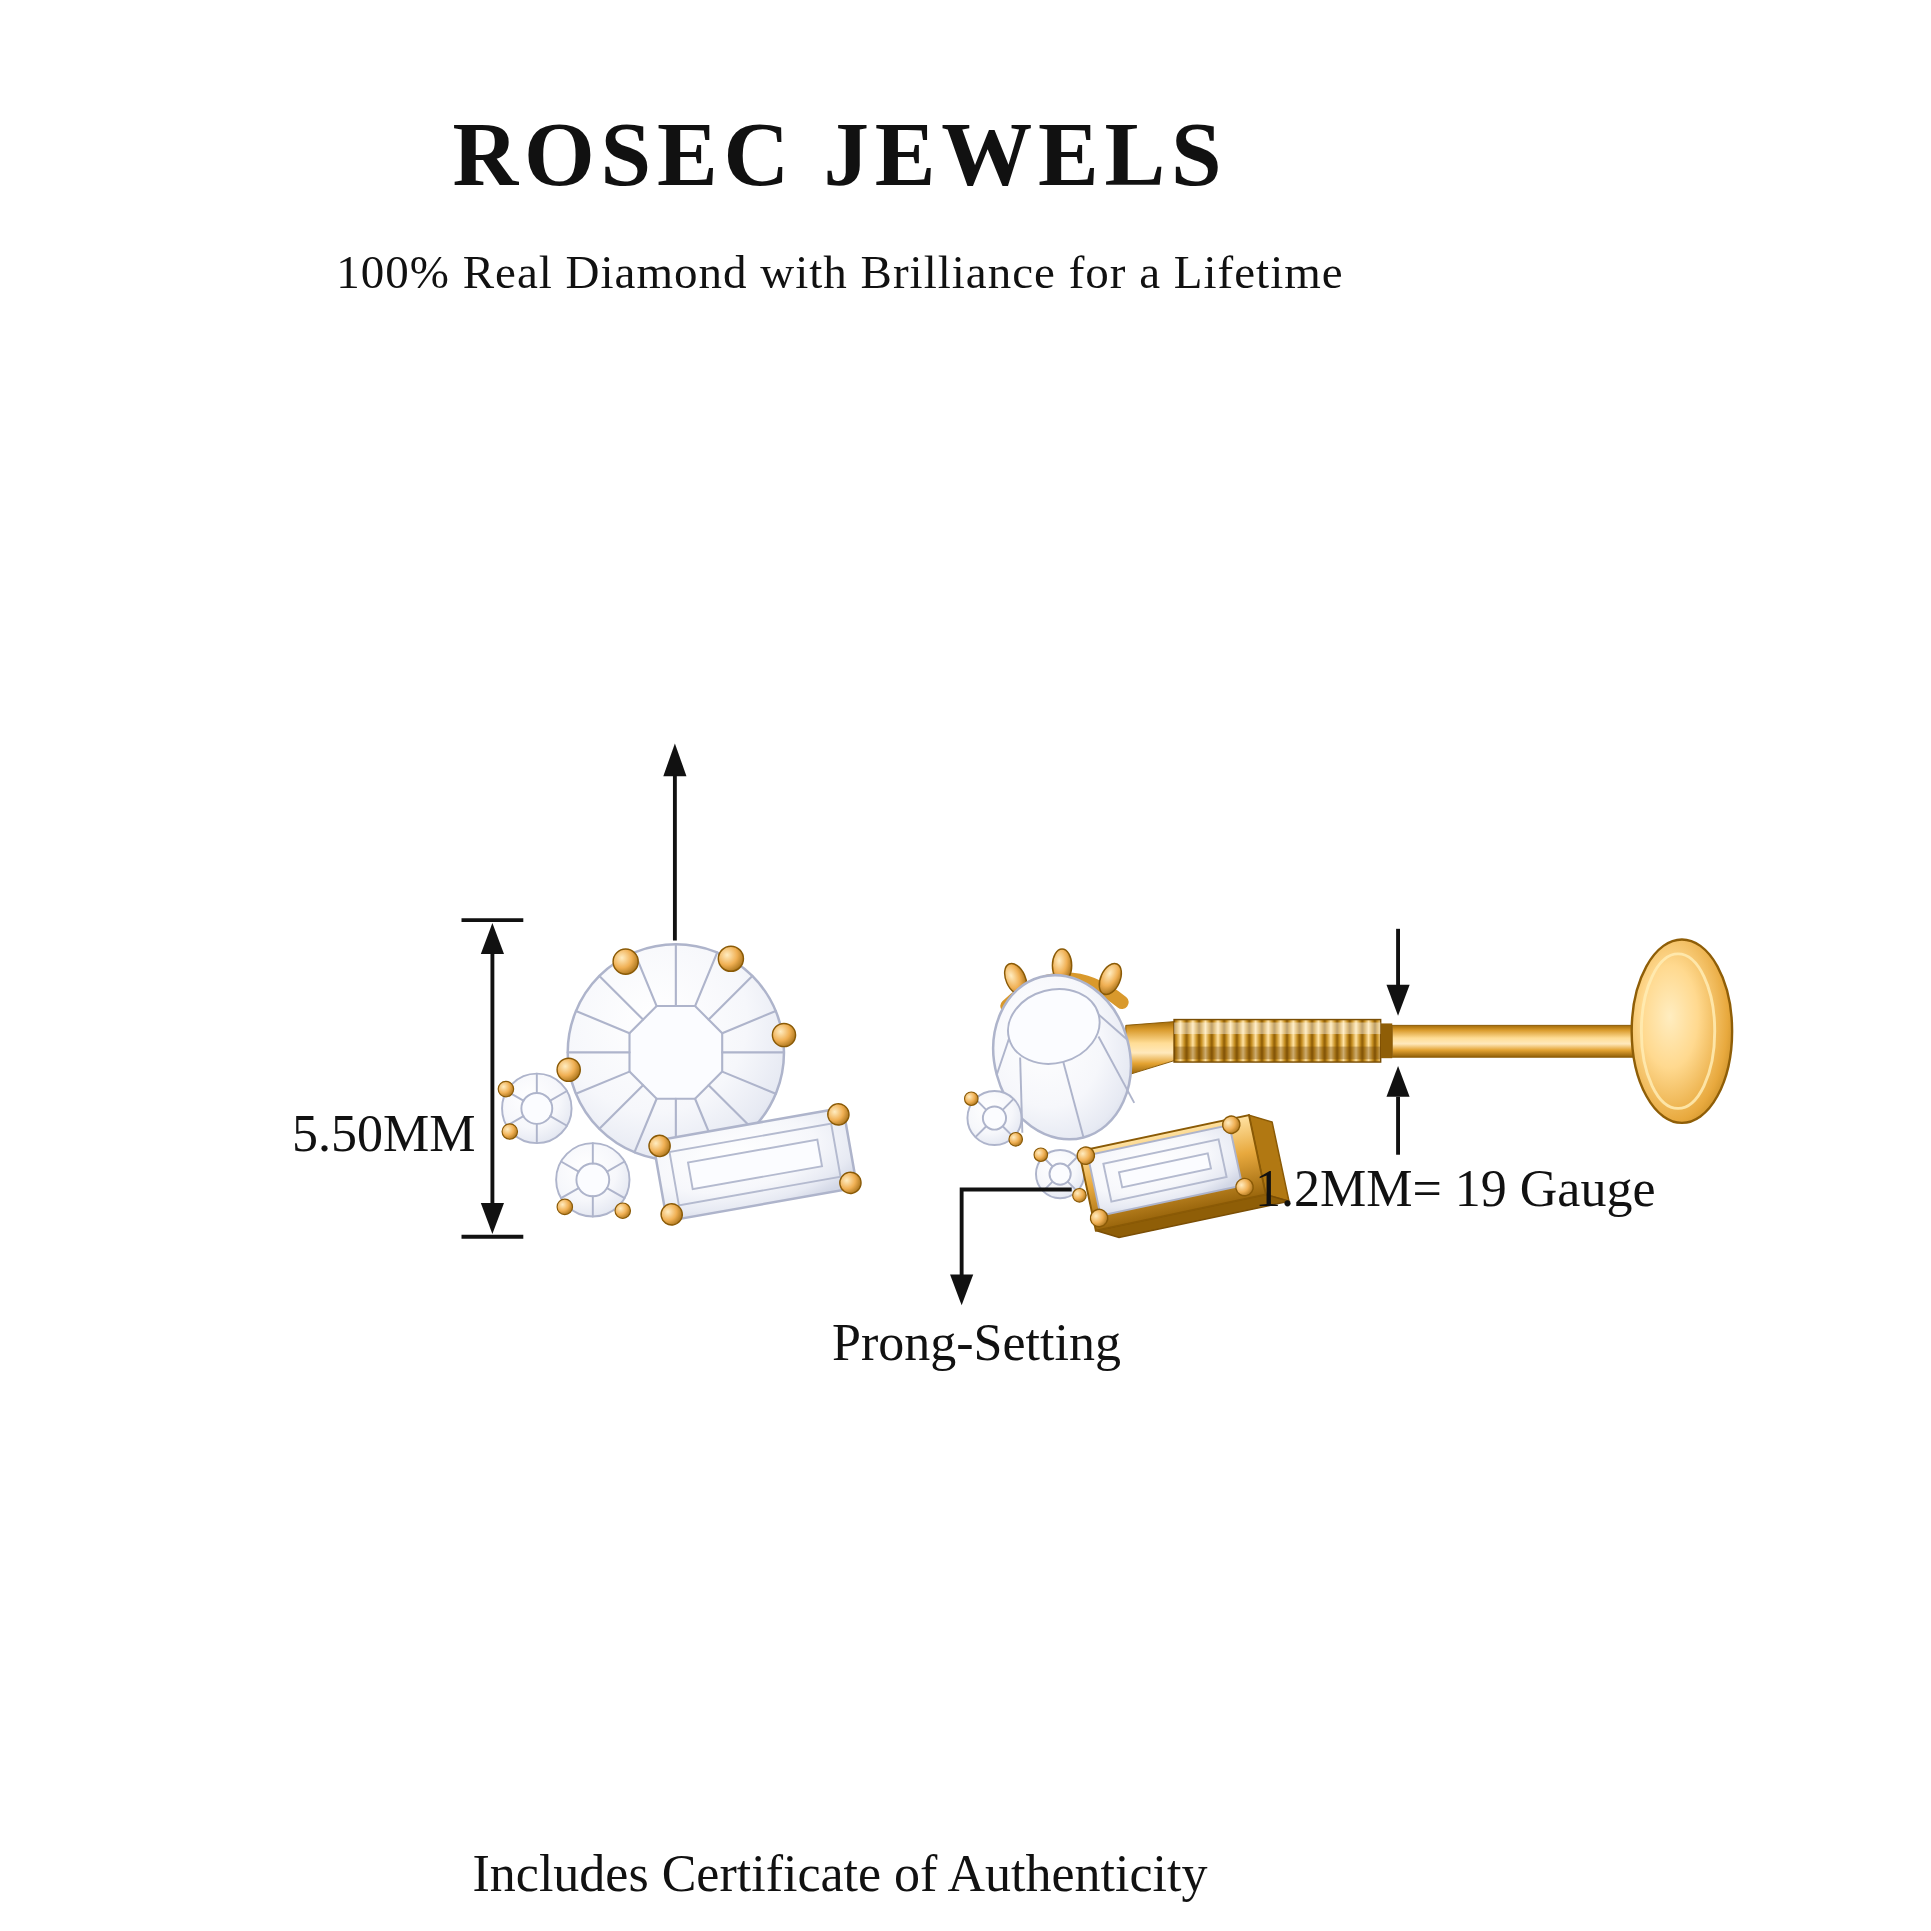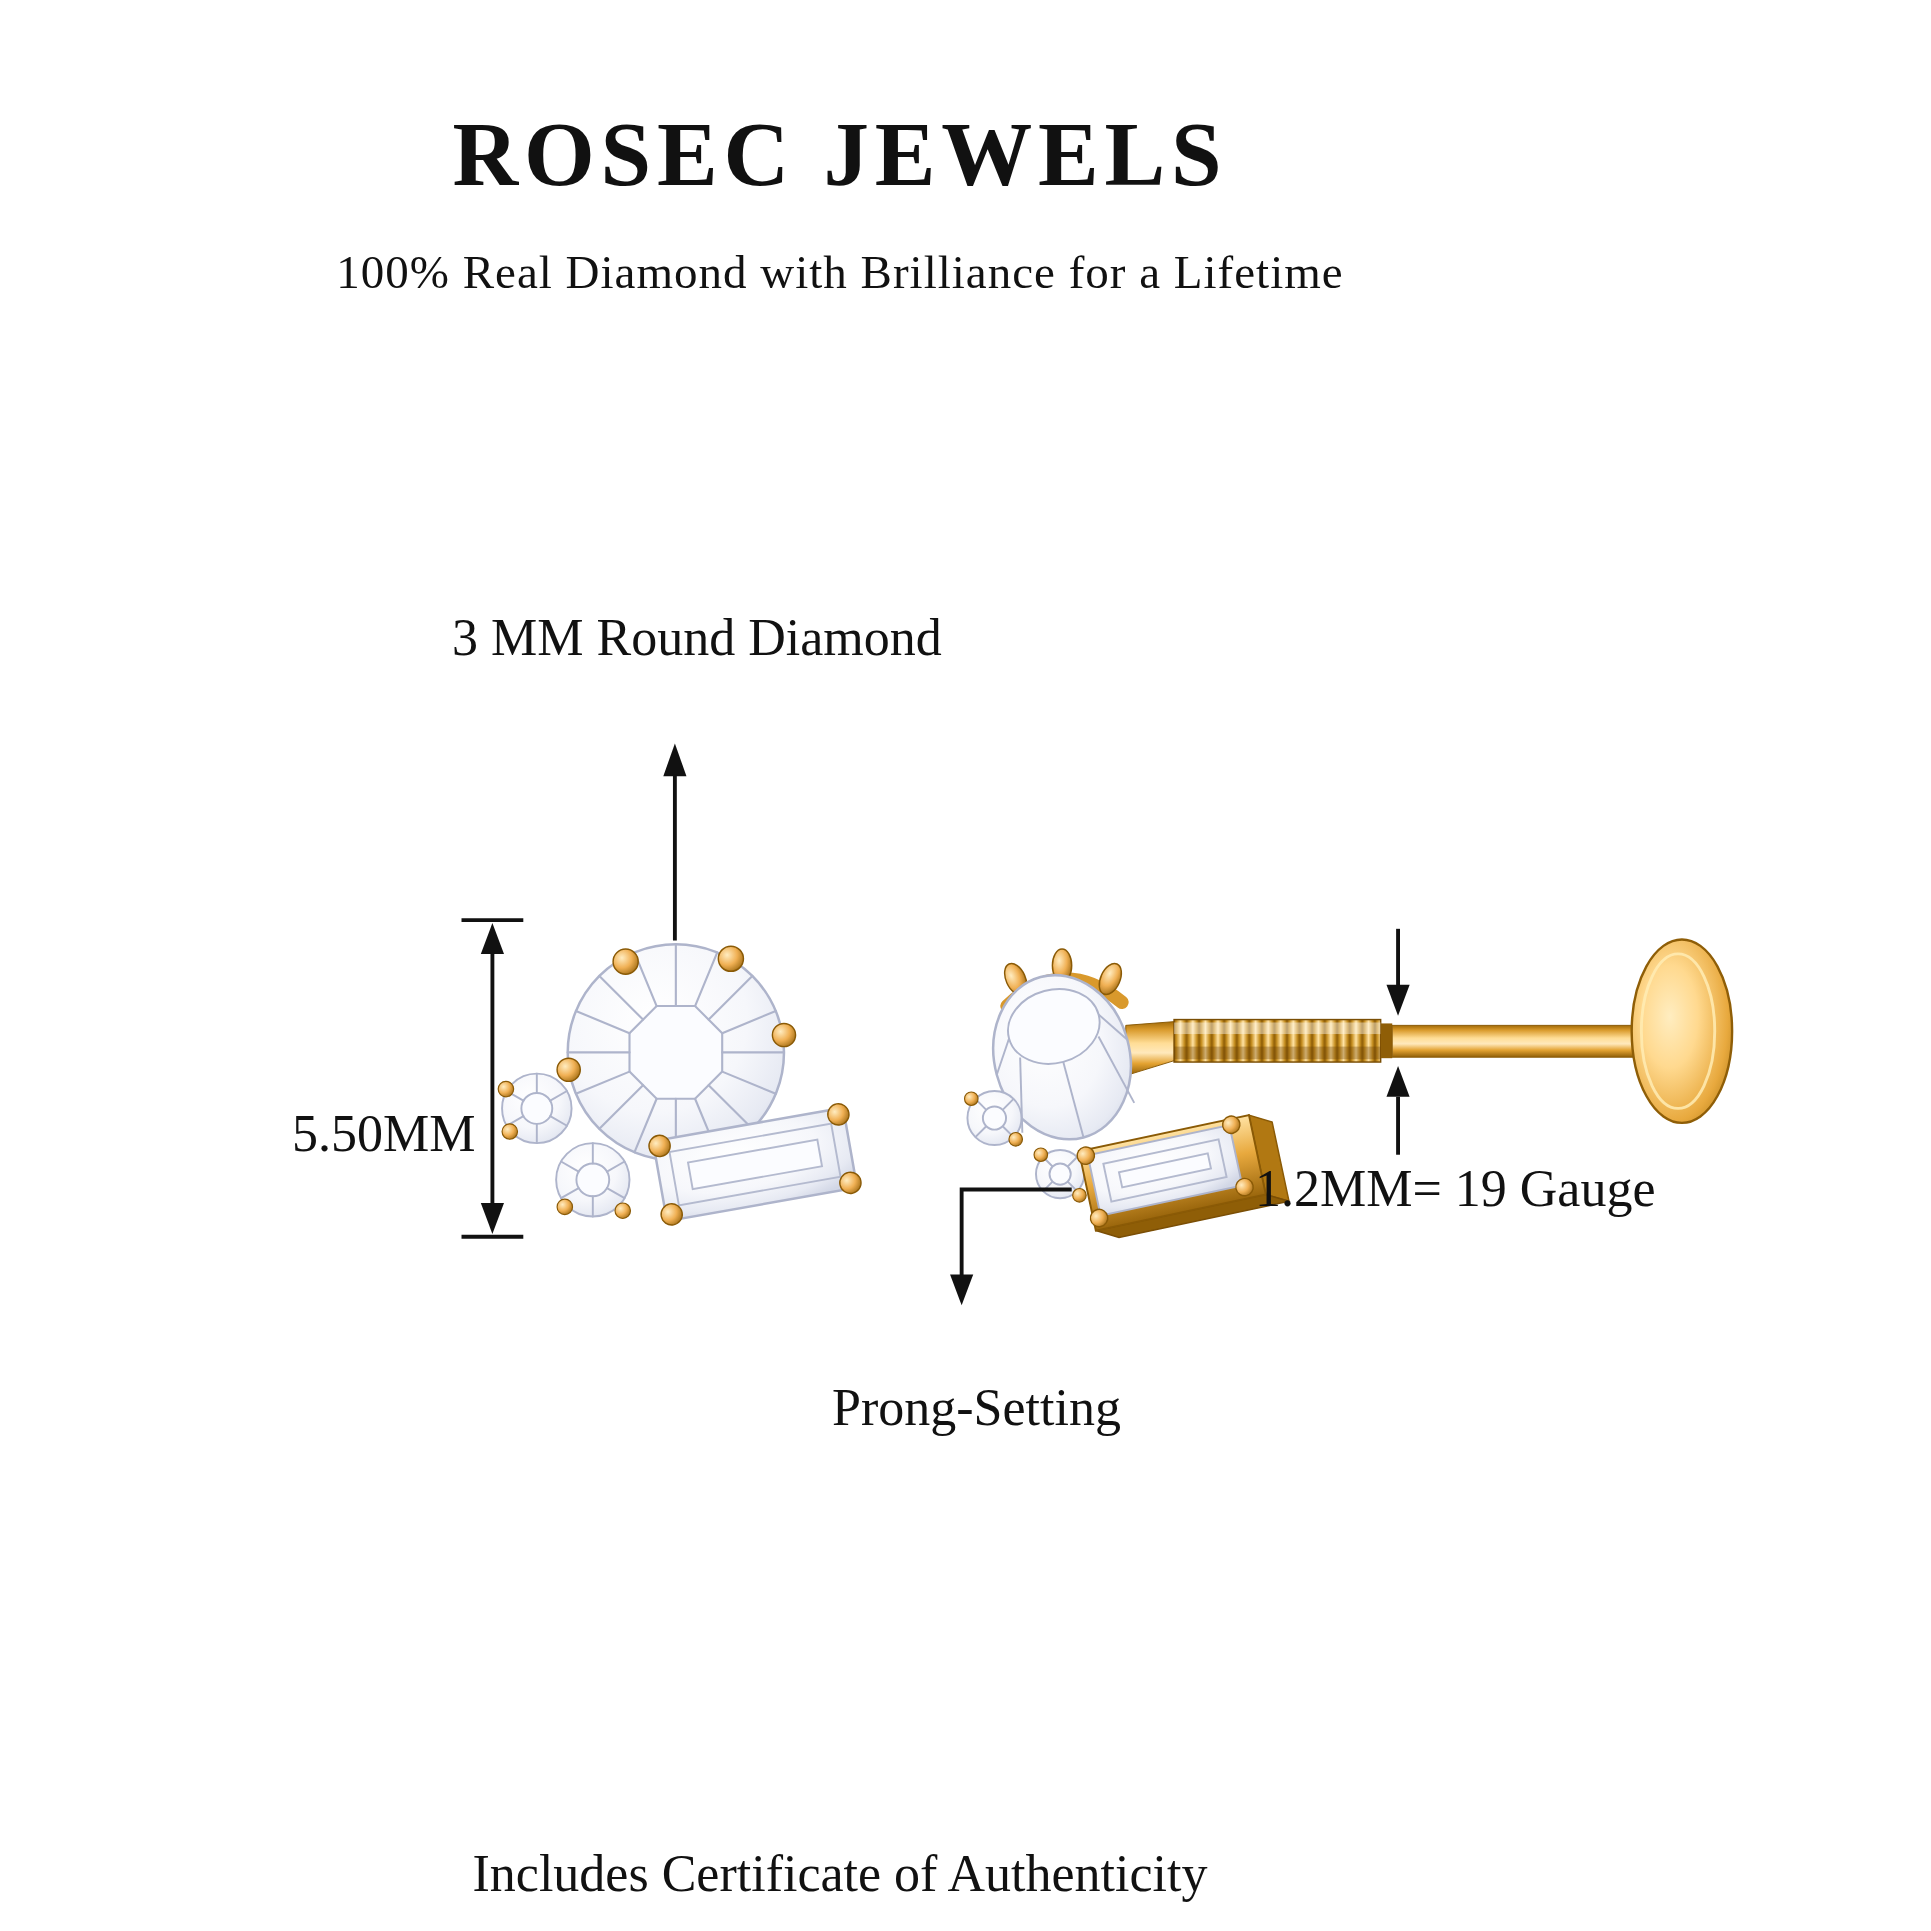--- a/index.html
+++ b/index.html
@@ -8,21 +8,21 @@
     font-family:"Liberation Serif", serif;color:#111111;
   }
   .abs{position:absolute;}
   .center{left:0;width:1680px;text-align:center;}
   .brand-title{top:102px;font-size:91px;letter-spacing:5.8px;font-weight:600;white-space:nowrap;}
   .brand-tagline{top:245px;font-size:47px;letter-spacing:1px;white-space:nowrap;}
   .anno{font-size:52px;line-height:1.06;white-space:nowrap;}
   .spec{left:452px;top:610px;}
   .height-label{left:292px;top:1106px;}
   .gauge-label{left:1255px;top:1161px;}
-  .setting-label{left:832px;top:1380px;}
+  .setting-label{left:832px;top:1315px;}
   .certificate{top:1809px;font-size:52px;margin-top:35px;}
   svg{position:absolute;left:0;top:0;}
 </style>
 </head>
 <body>
 
 <svg width="1931" height="1931" viewBox="0 0 2000 2000">
   <defs>
     <radialGradient id="diamondR" cx="40%" cy="35%" r="78%">
       <stop offset="0" stop-color="#FFFFFF"></stop>
@@ -248,20 +248,19 @@
       <polyline points="1110,1232 996,1232 996,1322" fill="none" stroke-width="4"></polyline>
       <polygon points="996,1352 984,1320 1008,1320" stroke="none"></polygon>
     </g>
   </g>
 </svg>
 
 <div class="abs center brand-title">ROSEC JEWELS</div>
 <div class="abs center brand-tagline">100% Real Diamond with Brilliance for a Lifetime</div>
 
 <div class="abs anno spec">
-  <div>3 MM Round Diamond</div>
 </div>
 
 <div class="abs anno height-label">5.50MM</div>
 <div class="abs anno gauge-label">1.2MM= 19 Gauge</div>
 <div class="abs anno setting-label">Prong-Setting</div>
 <div class="abs center certificate">Includes Certificate of Authenticity</div>
 
 
 </body></html>

